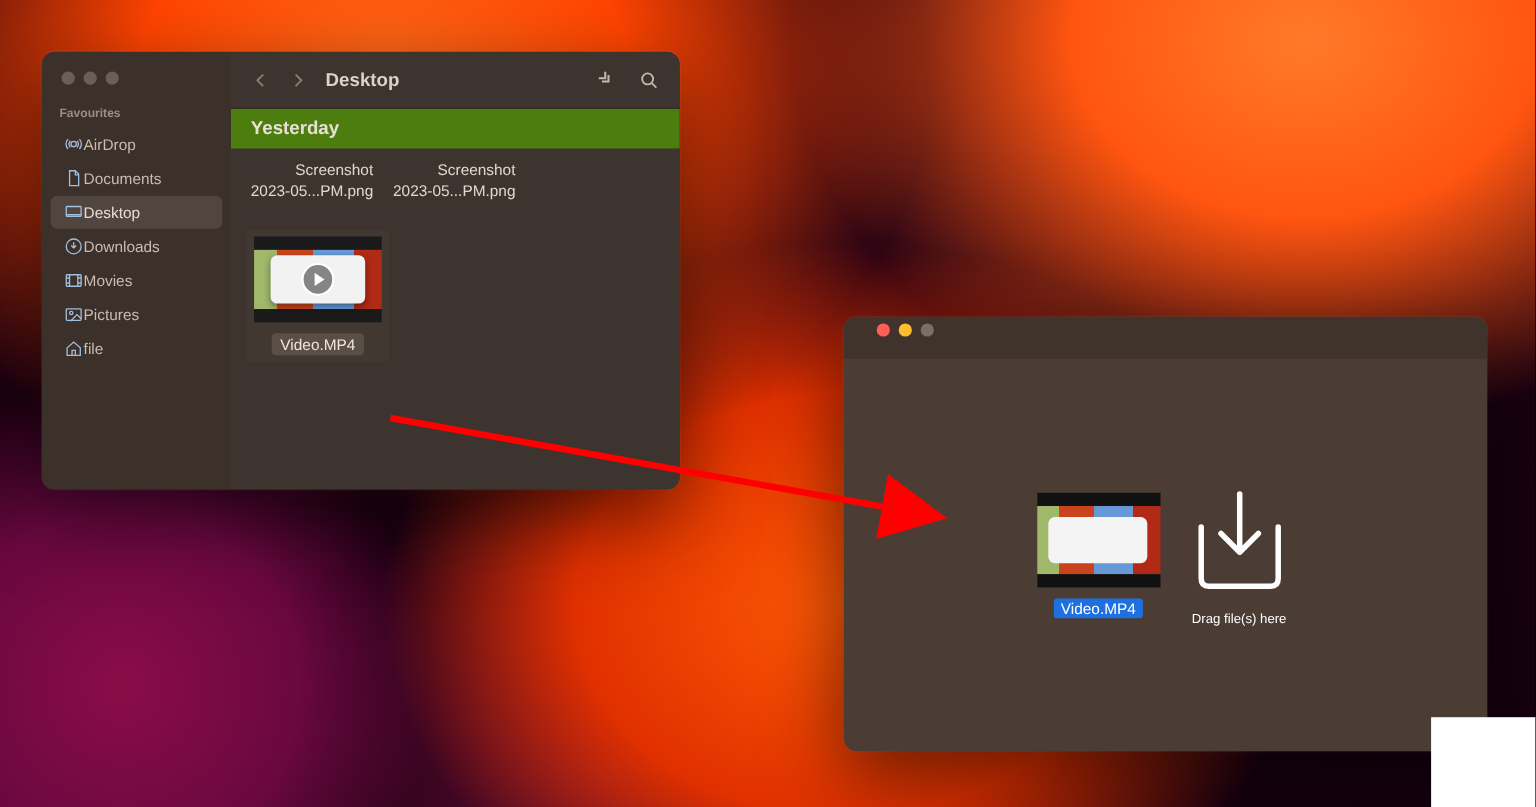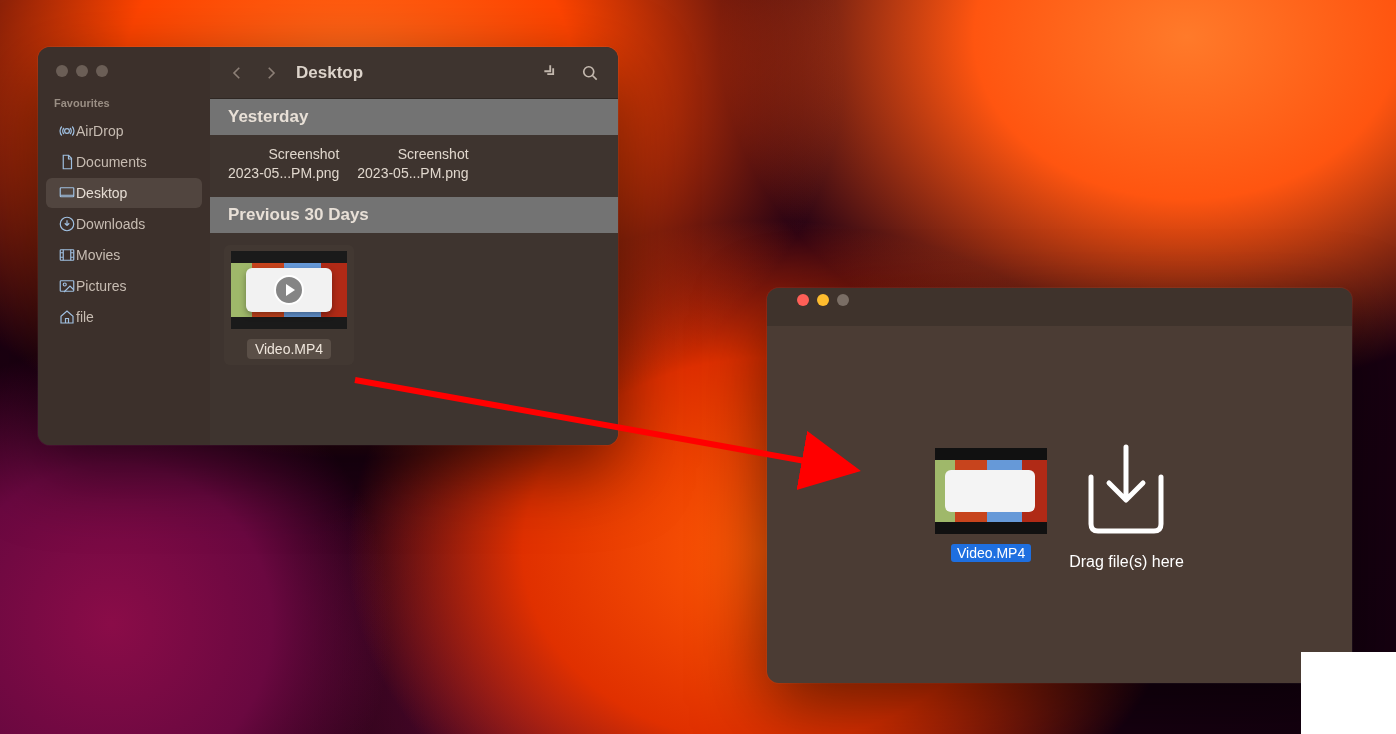--- a/index.html
+++ b/index.html
@@ -98,21 +98,21 @@
   font-size: 17px;
   font-weight: 600;
   flex: 1;
 }
 .toolbar-right {
   display: flex;
   gap: 18px;
   color: #c3b8ae;
 }
 .section-header {
-  background: #737373;
+  background: #4d7c0f;
   color: #e8e0d7;
   font-size: 17px;
   font-weight: 700;
   padding: 8px 18px;
 }
 .files-row {
   display: flex;
   gap: 18px;
   padding: 10px 18px 14px;
 }
@@ -232,21 +232,21 @@
   display:flex;
   flex-direction:column;
   align-items:center;
   gap: 14px;
   color:#fff;
 }
 .drop-icon {
   width: 100px;
 }
 .drop-label {
-  font-size: 16px;
+  font-size: 12px;
   font-weight: 500;
   text-align: center;
 }
 
 
 .arrow-svg {
   position:absolute;
   left: 0; top: 0;
   width: 1396px; height: 734px;
   pointer-events:none;
@@ -375,21 +375,20 @@
       <div class="file-text">
         <div>Screenshot</div>
         <div>2023-05...PM.png</div>
       </div>
       <div class="file-text">
         <div>Screenshot</div>
         <div>2023-05...PM.png</div>
       </div>
     </div>
 
-    <div class="section-header">Previous 30 Days</div>
     <div class="gallery">
       <div class="video-thumb">
         <div class="thumb-img">
           <div class="play-badge"></div>
         </div>
         <span class="thumb-label">Video.MP4</span>
       </div>
     </div>
   </div>
 </div>

